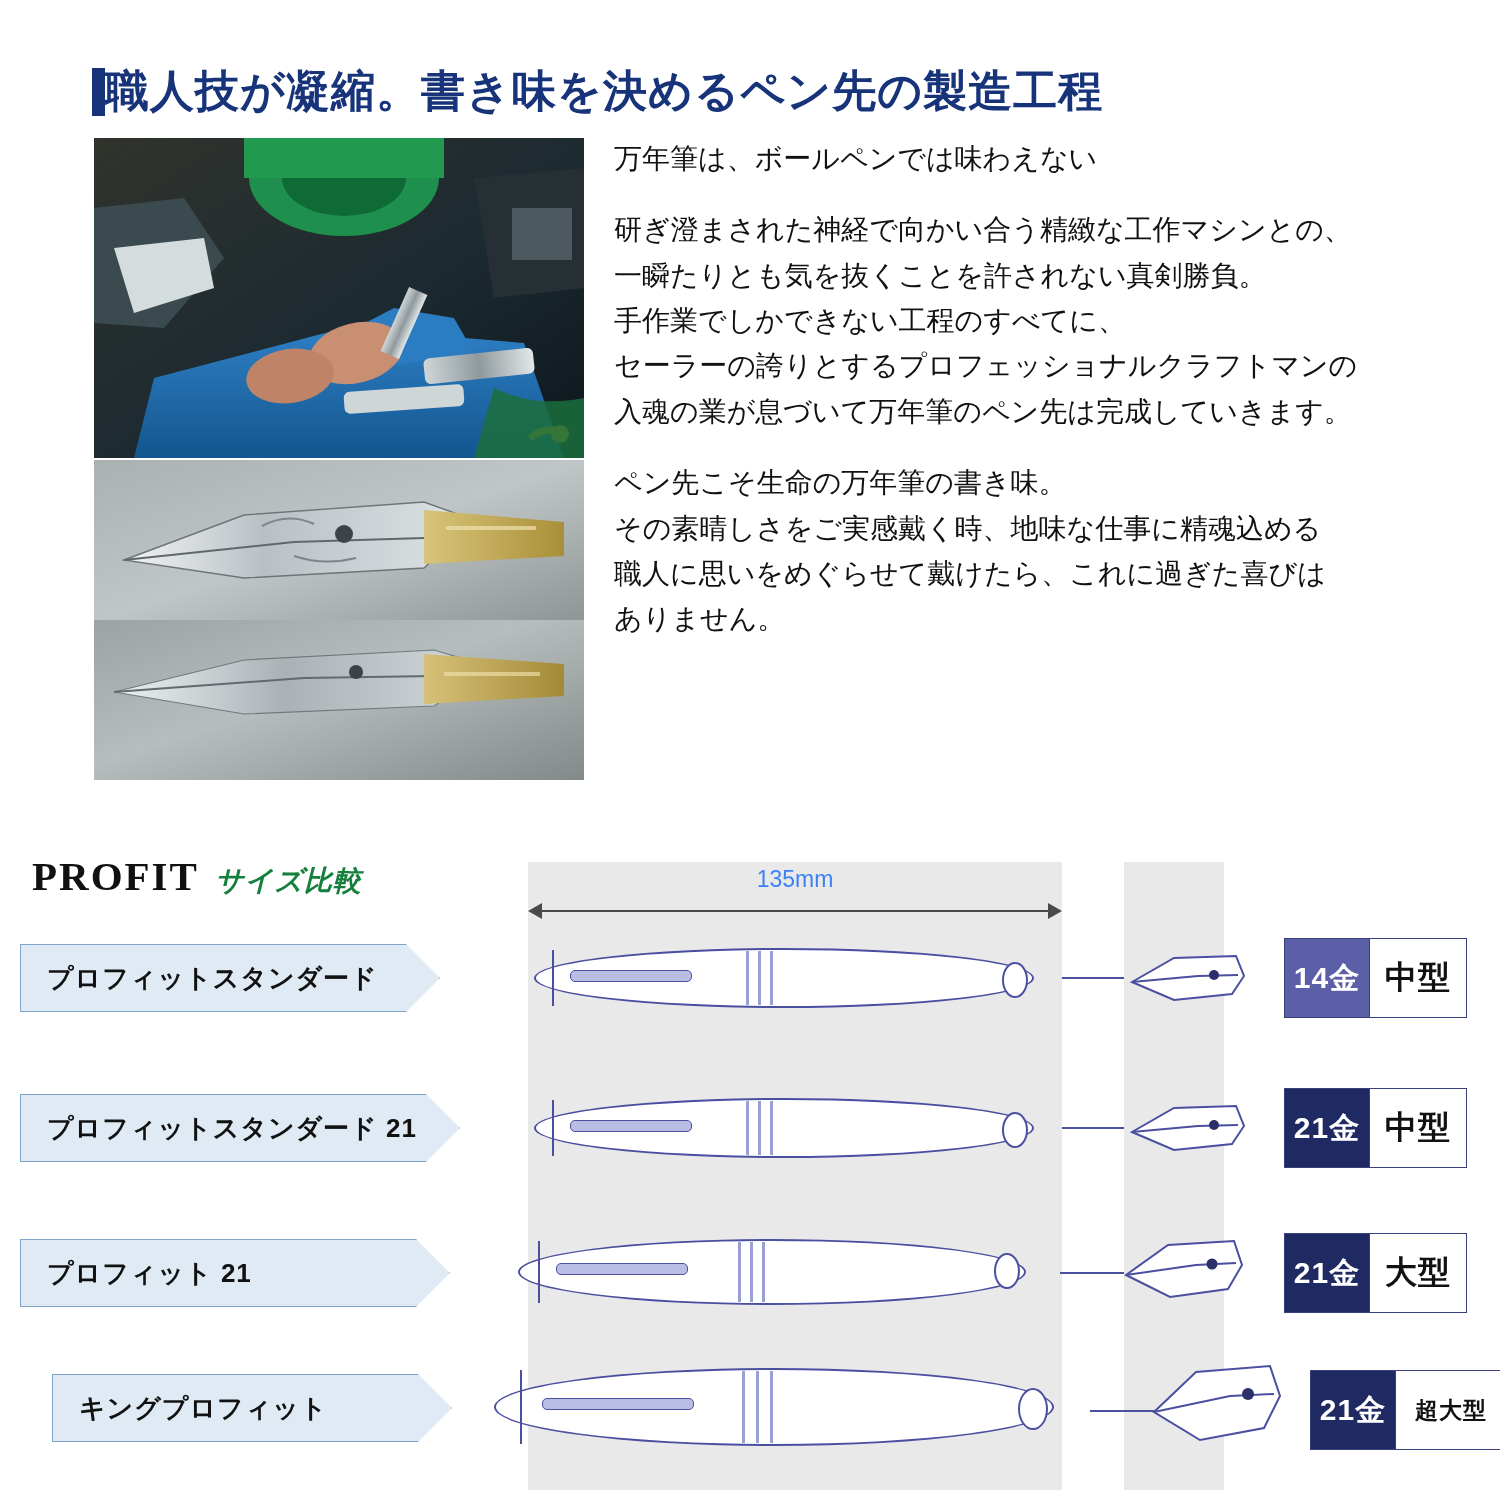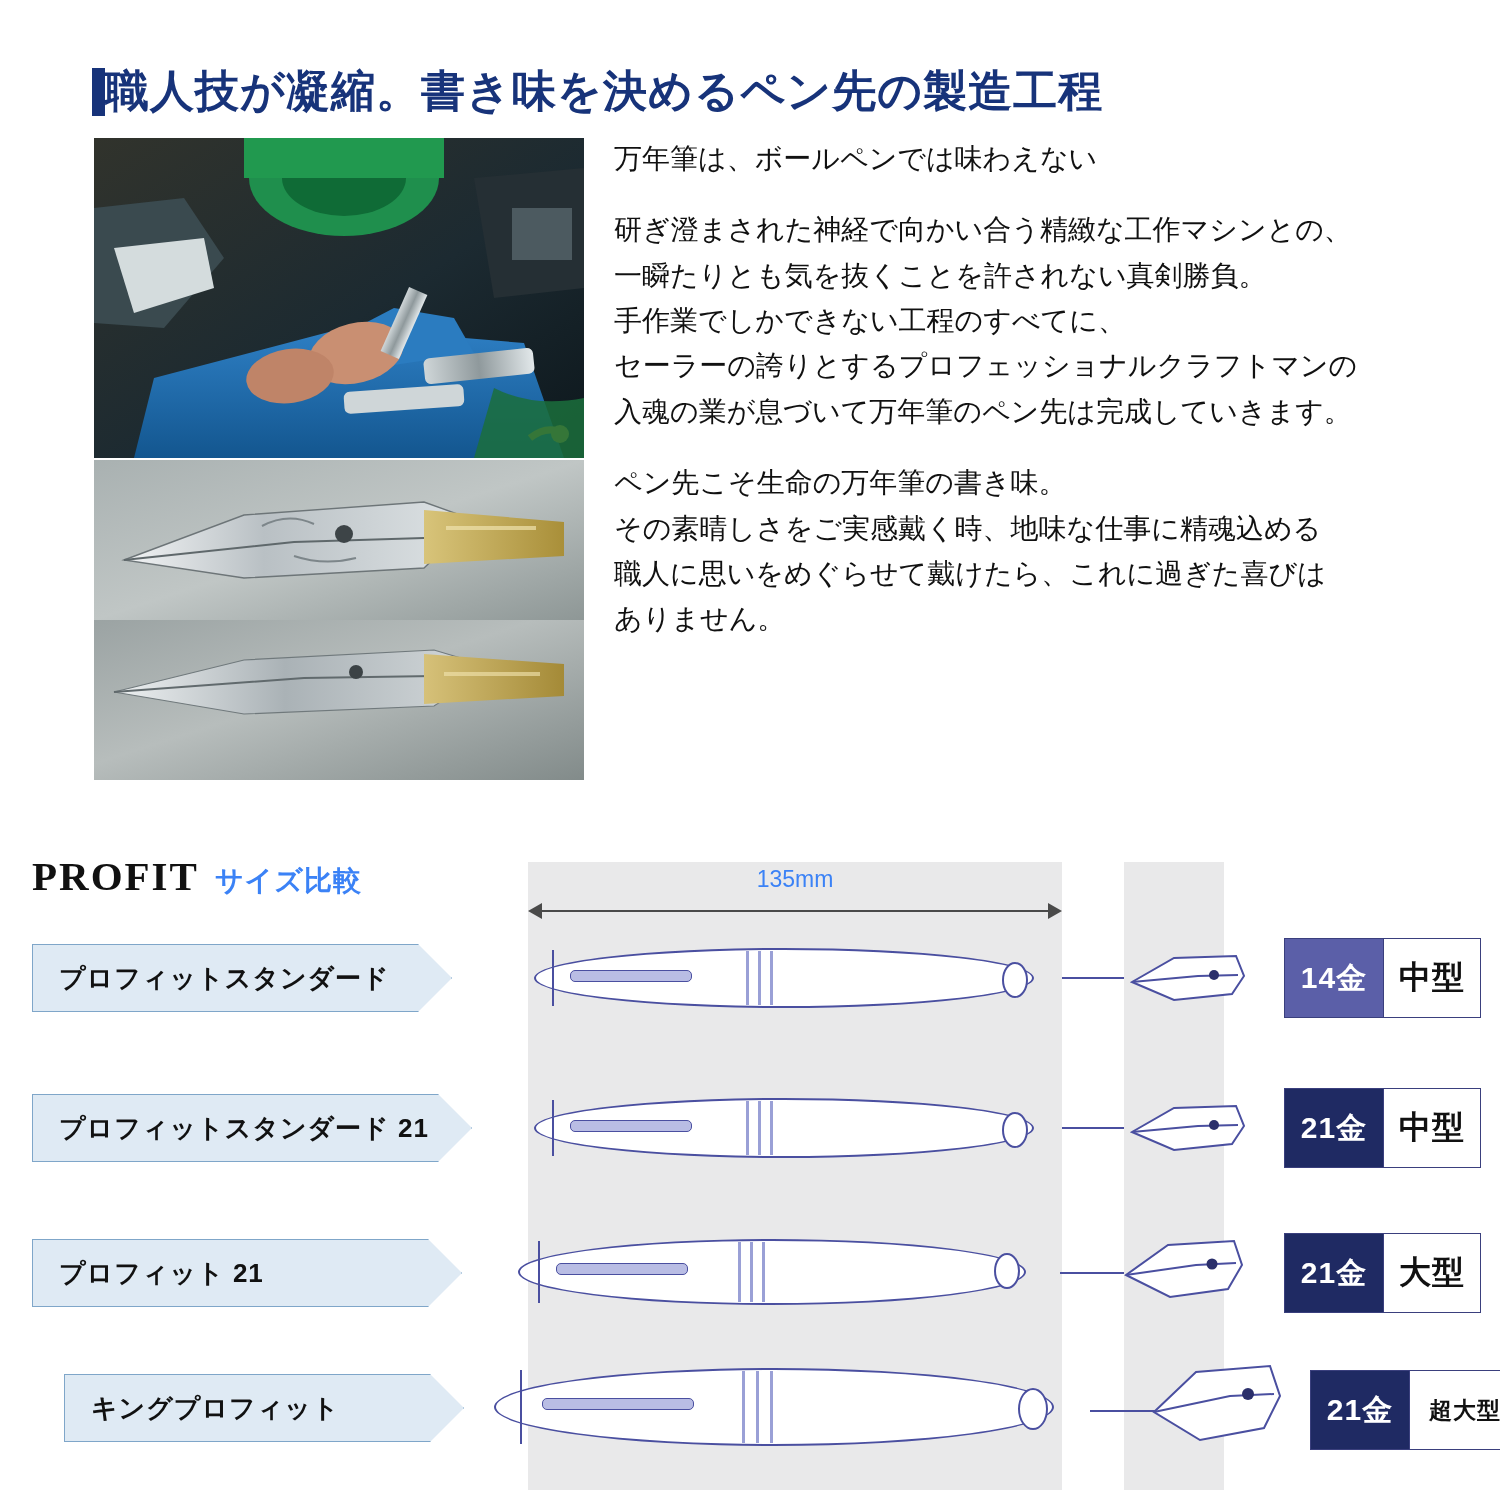--- a/index.html
+++ b/index.html
@@ -56,21 +56,21 @@
     position:absolute;left:0;top:830px;width:1500px;height:670px;
   }
   .brand{
     position:absolute;left:32px;top:22px;display:flex;align-items:baseline;gap:16px;
   }
   .brand .logo{
     font-family:"Liberation Serif","DejaVu Serif",serif;
     font-size:41px;font-weight:bold;letter-spacing:2px;color:#111;
   }
   .brand .sub{
-    font-size:28px;font-weight:bold;color:#3b82f6;letter-spacing:1px;
+    font-size:28px;font-weight:bold;color:#15803d;letter-spacing:1px;font-style:italic;
   }
 
   
   .panel{
     position:absolute;background:#e9e9ea;
   }
   #panel-pens{left:528px;top:32px;width:534px;height:628px;}
   #panel-nibs{left:1124px;top:32px;width:100px;height:628px;}
 
   
@@ -93,21 +93,21 @@
 
   
   .row{position:absolute;left:0;width:1500px;height:120px;}
   #row0{top:100px;}
   #row1{top:250px;}
   #row2{top:395px;}
   #row3{top:530px;margin-left:32px;}
 
   
   .tag{
-    position:absolute;left:32px;top:14px;height:68px;
+    position:absolute;left:20px;top:14px;height:68px;
     background:#dfeaf4;border:1.6px solid #7fa6c9;
     display:flex;align-items:center;
     padding-left:26px;
     box-sizing:border-box;
     clip-path:polygon(0 0, calc(100% - 34px) 0, 100% 50%, calc(100% - 34px) 100%, 0 100%);
     font-size:26px;font-weight:bold;color:#111;letter-spacing:1px;
   }
   #row0 .tag{width:420px;}
   #row1 .tag{width:440px;}
   #row2 .tag{width:430px;}
@@ -144,21 +144,21 @@
     position:absolute;width:120px;height:70px;
   }
   .nib svg{display:block;}
 
   
   .karat{
     position:absolute;display:flex;align-items:stretch;height:78px;
     border:1.6px solid #3a3f7d;
   }
   .karat .k{
-    width:98px;display:flex;align-items:center;justify-content:center;
+    width:84px;display:flex;align-items:center;justify-content:center;
     color:#ffffff;font-size:30px;font-weight:bold;letter-spacing:1px;
   }
   .karat .size{
     width:96px;background:#ffffff;display:flex;align-items:center;justify-content:center;
     color:#111;font-size:32px;font-weight:bold;letter-spacing:1px;
     border-left:1.6px solid #3a3f7d;
   }
   .karat .size.wide{width:110px;font-size:23px;}
   .connector{
     position:absolute;height:2px;background:#4a4fa0;

